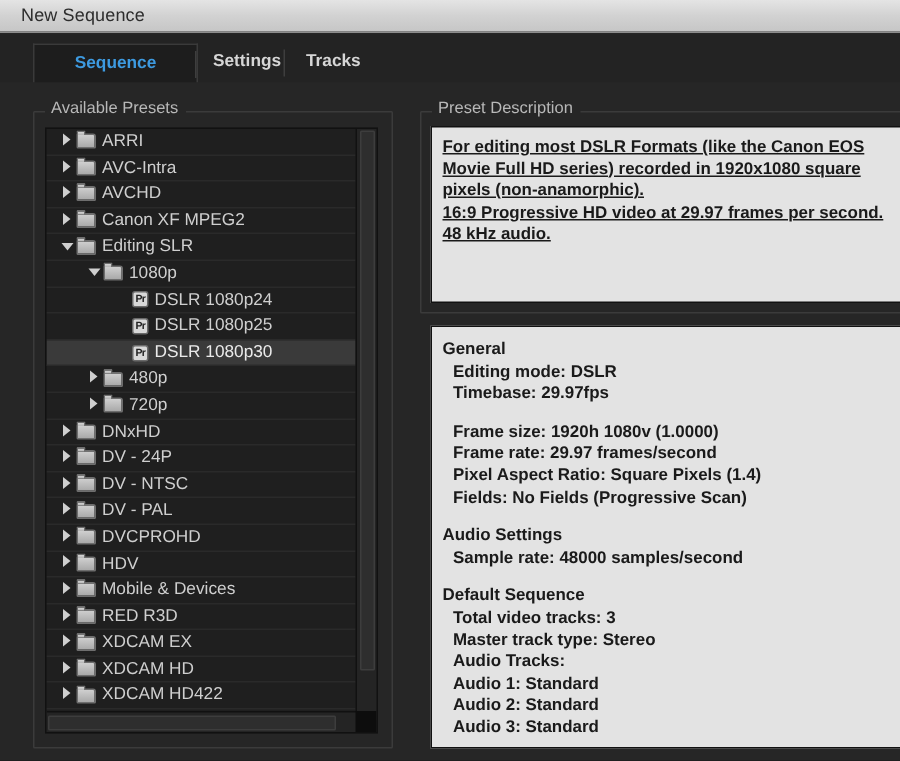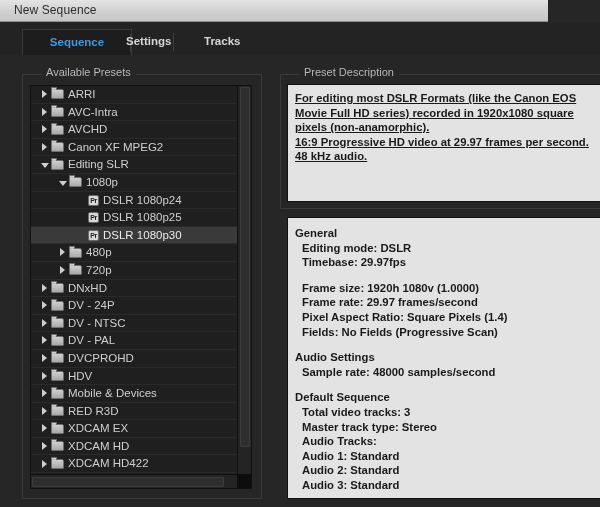--- a/index.html
+++ b/index.html
@@ -19,21 +19,21 @@
     width: 600px;
     height: 507px;
     background: #262626;
     overflow: hidden;
   }
 
   
   #titlebar {
     position: absolute;
     left: 0; top: 0;
-    width: 548px;
+    width: 600px;
     height: 22px;
     background: linear-gradient(to bottom, #e4e4e4 0%, #d2d2d2 50%, #c6c6c6 100%);
     border-bottom: 1px solid #8d8d8d;
     box-sizing: border-box;
   }
   #titlebar .title-text {
     position: absolute;
     left: 14px; top: 3px;
     font-size: 12px;
     color: #2d2d2d;
@@ -91,21 +91,20 @@
   }
   .group-label {
     position: absolute;
     left: 8px; top: -1px;
     font-size: 11px;
     color: #b8b8b8;
     background: #262626;
     padding: 0 5px 0 4px;
     white-space: nowrap;
     z-index: 3;
-    margin-left: 12px;
   }
   .group-frame {
     position: absolute;
     left: 0; top: 7px;
     right: 0; bottom: 0;
     border: 1px solid #3b3b3b;
     border-radius: 1px;
     box-sizing: border-box;
   }
 
@@ -309,21 +308,21 @@
 <body>
 
 <div id="window">
 
   <div id="titlebar">
     <span class="title-text">New Sequence</span>
   </div>
 
   <div id="tabstrip">
       <div class="tab active" style="left: 22px; width: 110px;"><span>Sequence Presets</span><span class="sep"></span></div>
-      <div class="tab" style="left: 116px; width: 58px;"><span>Settings</span><span class="sep"></span></div>
+      <div class="tab" style="left: 132px; width: 58px;"><span>Settings</span><span class="sep"></span></div>
       <div class="tab" style="left: 194px; width: 55px;"><span>Tracks</span></div>
     </div>
 
   <div id="body">
 
     <div class="group" id="presets-group">
       <div class="group-frame"></div>
       <div class="group-label">Available Presets</div>
 
       <div id="tree-outer">

